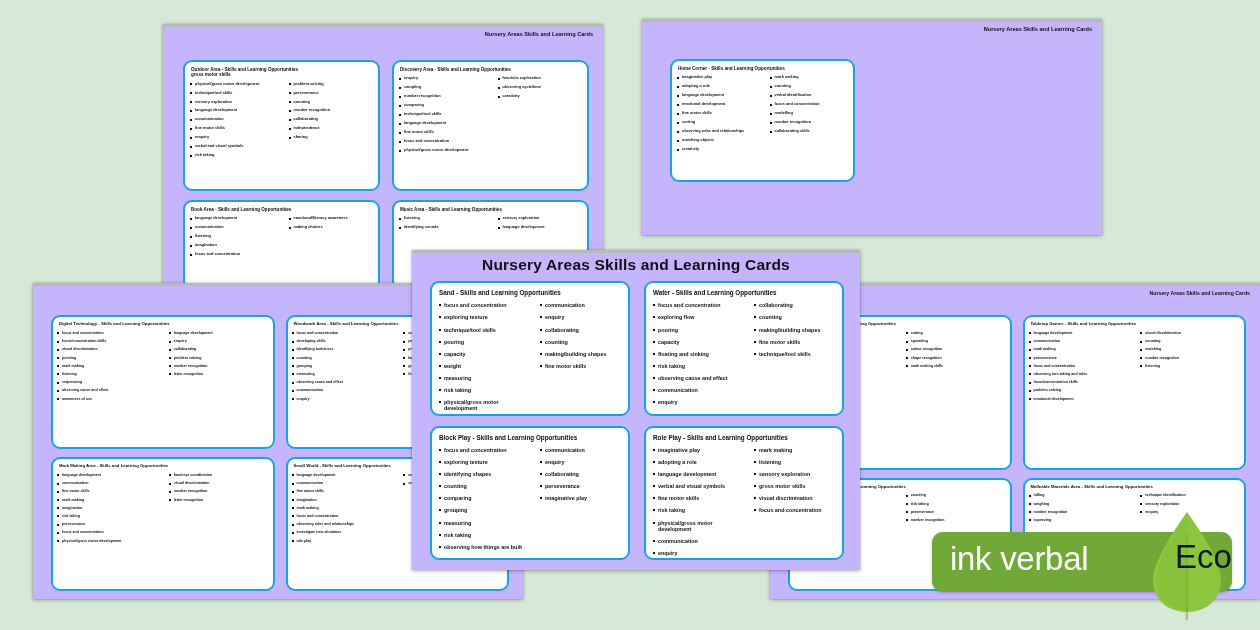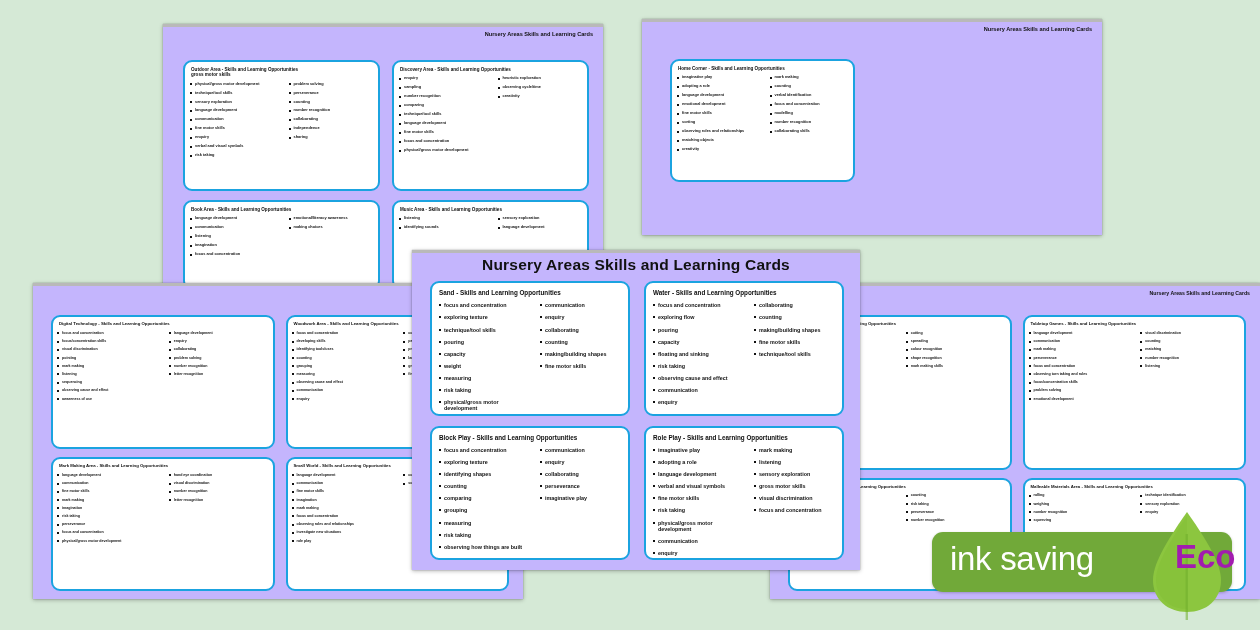--- a/index.html
+++ b/index.html
@@ -98,21 +98,21 @@
     box-shadow:0 1px 3px rgba(0,0,0,.22);
   }
   .eco-text{
     position:absolute;left:18px;top:12px;
     font-size:33px;color:#ffffff;font-weight:400;
     font-family:"Liberation Sans",sans-serif;
     letter-spacing:-.3px;
   }
   .eco-word{
     position:absolute;left:243px;top:10px;
-    font-size:33px;color:#a21caf;font-weight:bold;
+    font-size:33px;color:#0f172a;font-weight:normal;
     z-index:3;
   }
   .leaf{
     position:absolute;left:205px;top:-18px;width:100px;height:110px;
     z-index:2;
   }
   .leaf svg{display:block;}
 </style>
 </head>
 <body>
@@ -511,17 +511,17 @@
 
   <div class="eco-badge">
     <div class="eco-pill"></div>
     <div class="leaf">
       <svg width="100" height="110" viewBox="0 0 100 110">
         <path d="M50 2 C26 36 16 56 16 70 C16 90 31 102 50 102 C69 102 84 90 84 70 C84 56 74 36 50 2 Z" fill="#8cc63f"></path>
         <path d="M50 6 C28 38 19 57 19 70 C19 88 33 99 50 99 Z" fill="#7dbb32" opacity="0.35"></path>
         <rect x="48.6" y="24" width="2.4" height="86" fill="#6fae2c" opacity="0.55"></rect>
       </svg>
     </div>
-    <div class="eco-text">ink saving</div>
+    <div class="eco-text">ink verbal</div>
     <div class="eco-word">Eco</div>
   </div>
 
 </div>
 
 </body></html>

